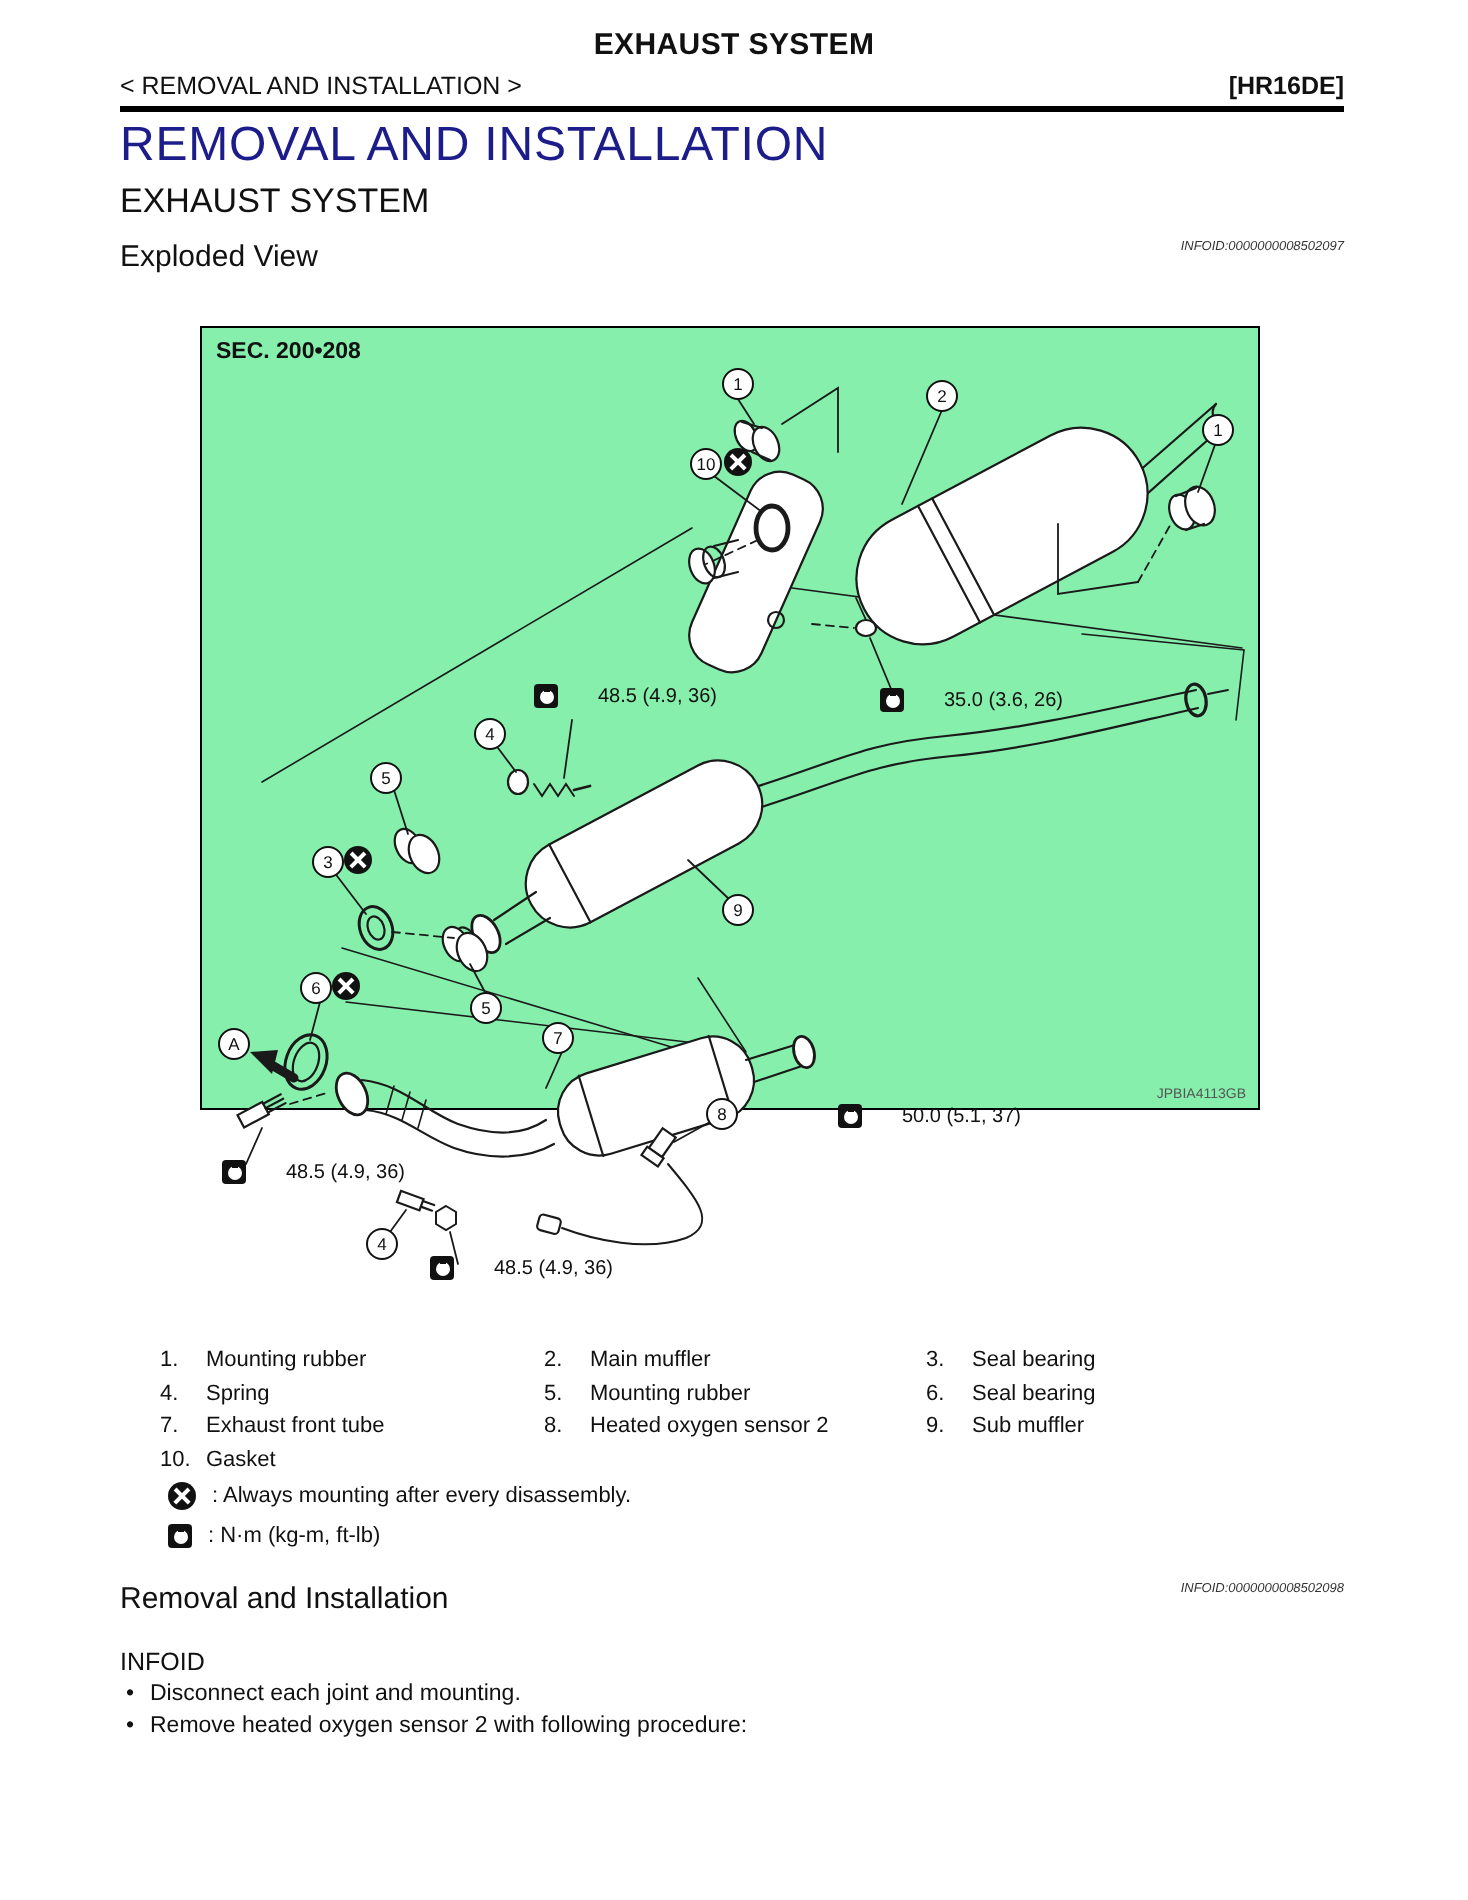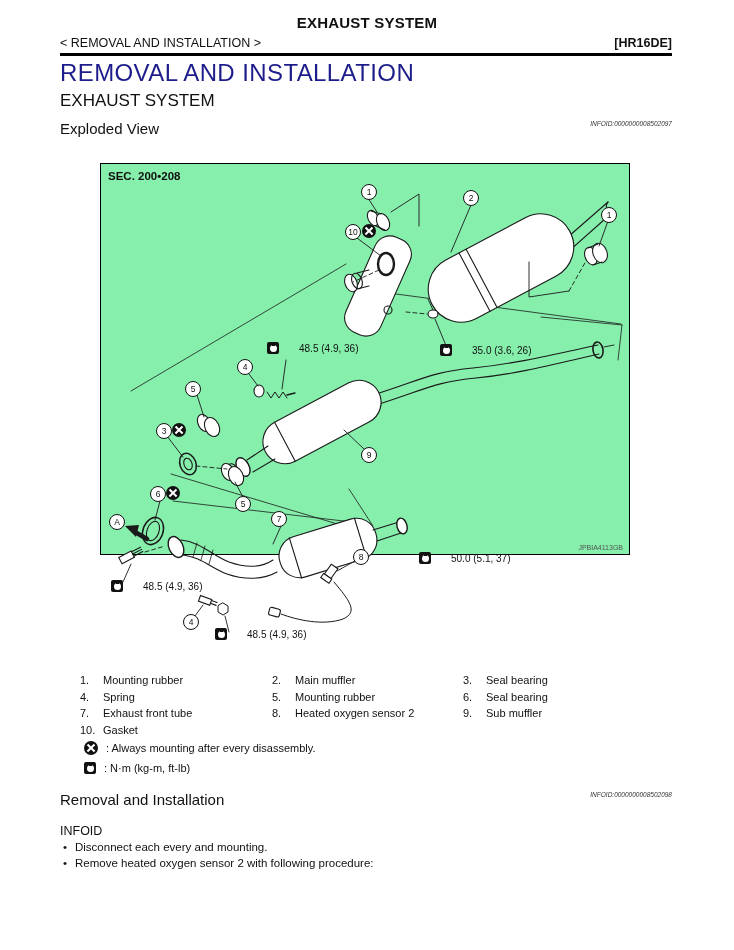--- a/index.html
+++ b/index.html
@@ -307,17 +307,17 @@
     </div>
   </div>
 
   <div class="h3-row ri">
     <span class="h3">Removal and Installation</span>
     <span class="infoid">INFOID:0000000008502098</span>
   </div>
 
   <div class="removal-heading">INFOID</div>
   <ul class="bullets">
-    <li>Disconnect each every and mounting.</li>
+    <li>Disconnect each joint and mounting.</li>
     <li>Remove heated oxygen sensor 2 with following procedure:</li>
   </ul>
 
 </div>
 
 </body></html>

